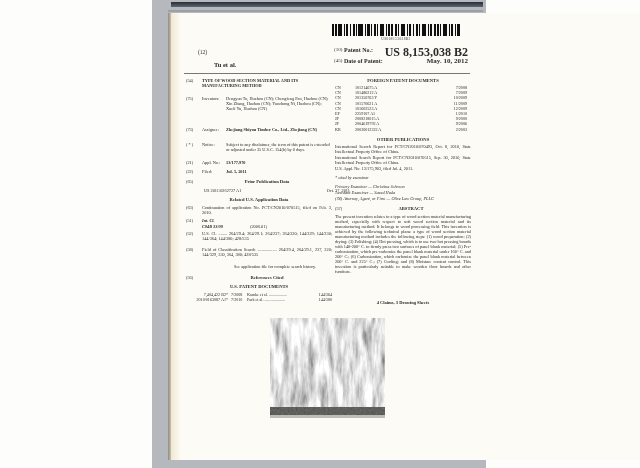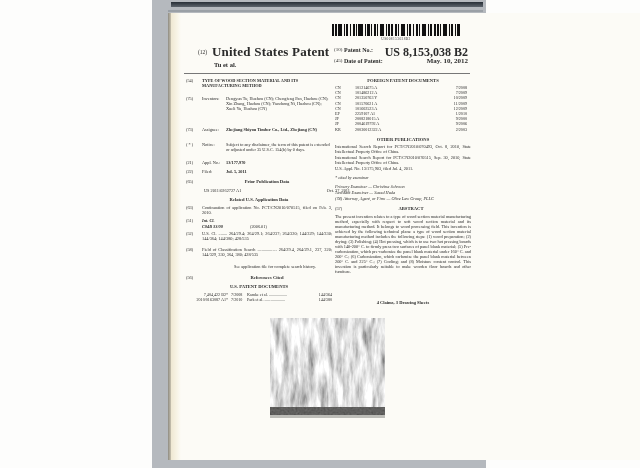--- a/index.html
+++ b/index.html
@@ -70,21 +70,20 @@
 <div class="abs top-line"></div>
 
 <div class="abs paper">
   <div class="abs edge-shadow"></div>
   <div class="abs edge-curl"></div>
 
   <div class="abs barcode"></div>
   <div class="abs barcode-text">US008153038B2</div>
 
   <div class="abs num12">(12)</div>
-  <div class="abs us-title">United States Patent</div>
   <div class="abs authors">Tu et al.</div>
 
   <div class="abs hnum pno">(10)</div>
   <div class="abs hlabel pno">Patent No.:</div>
   <div class="abs hval pno-v">US 8,153,038 B2</div>
 
   <div class="abs hnum pdate">(45)</div>
   <div class="abs hlabel pdate">Date of Patent:</div>
   <div class="abs hval pdate-v">May. 10, 2012</div>
 

